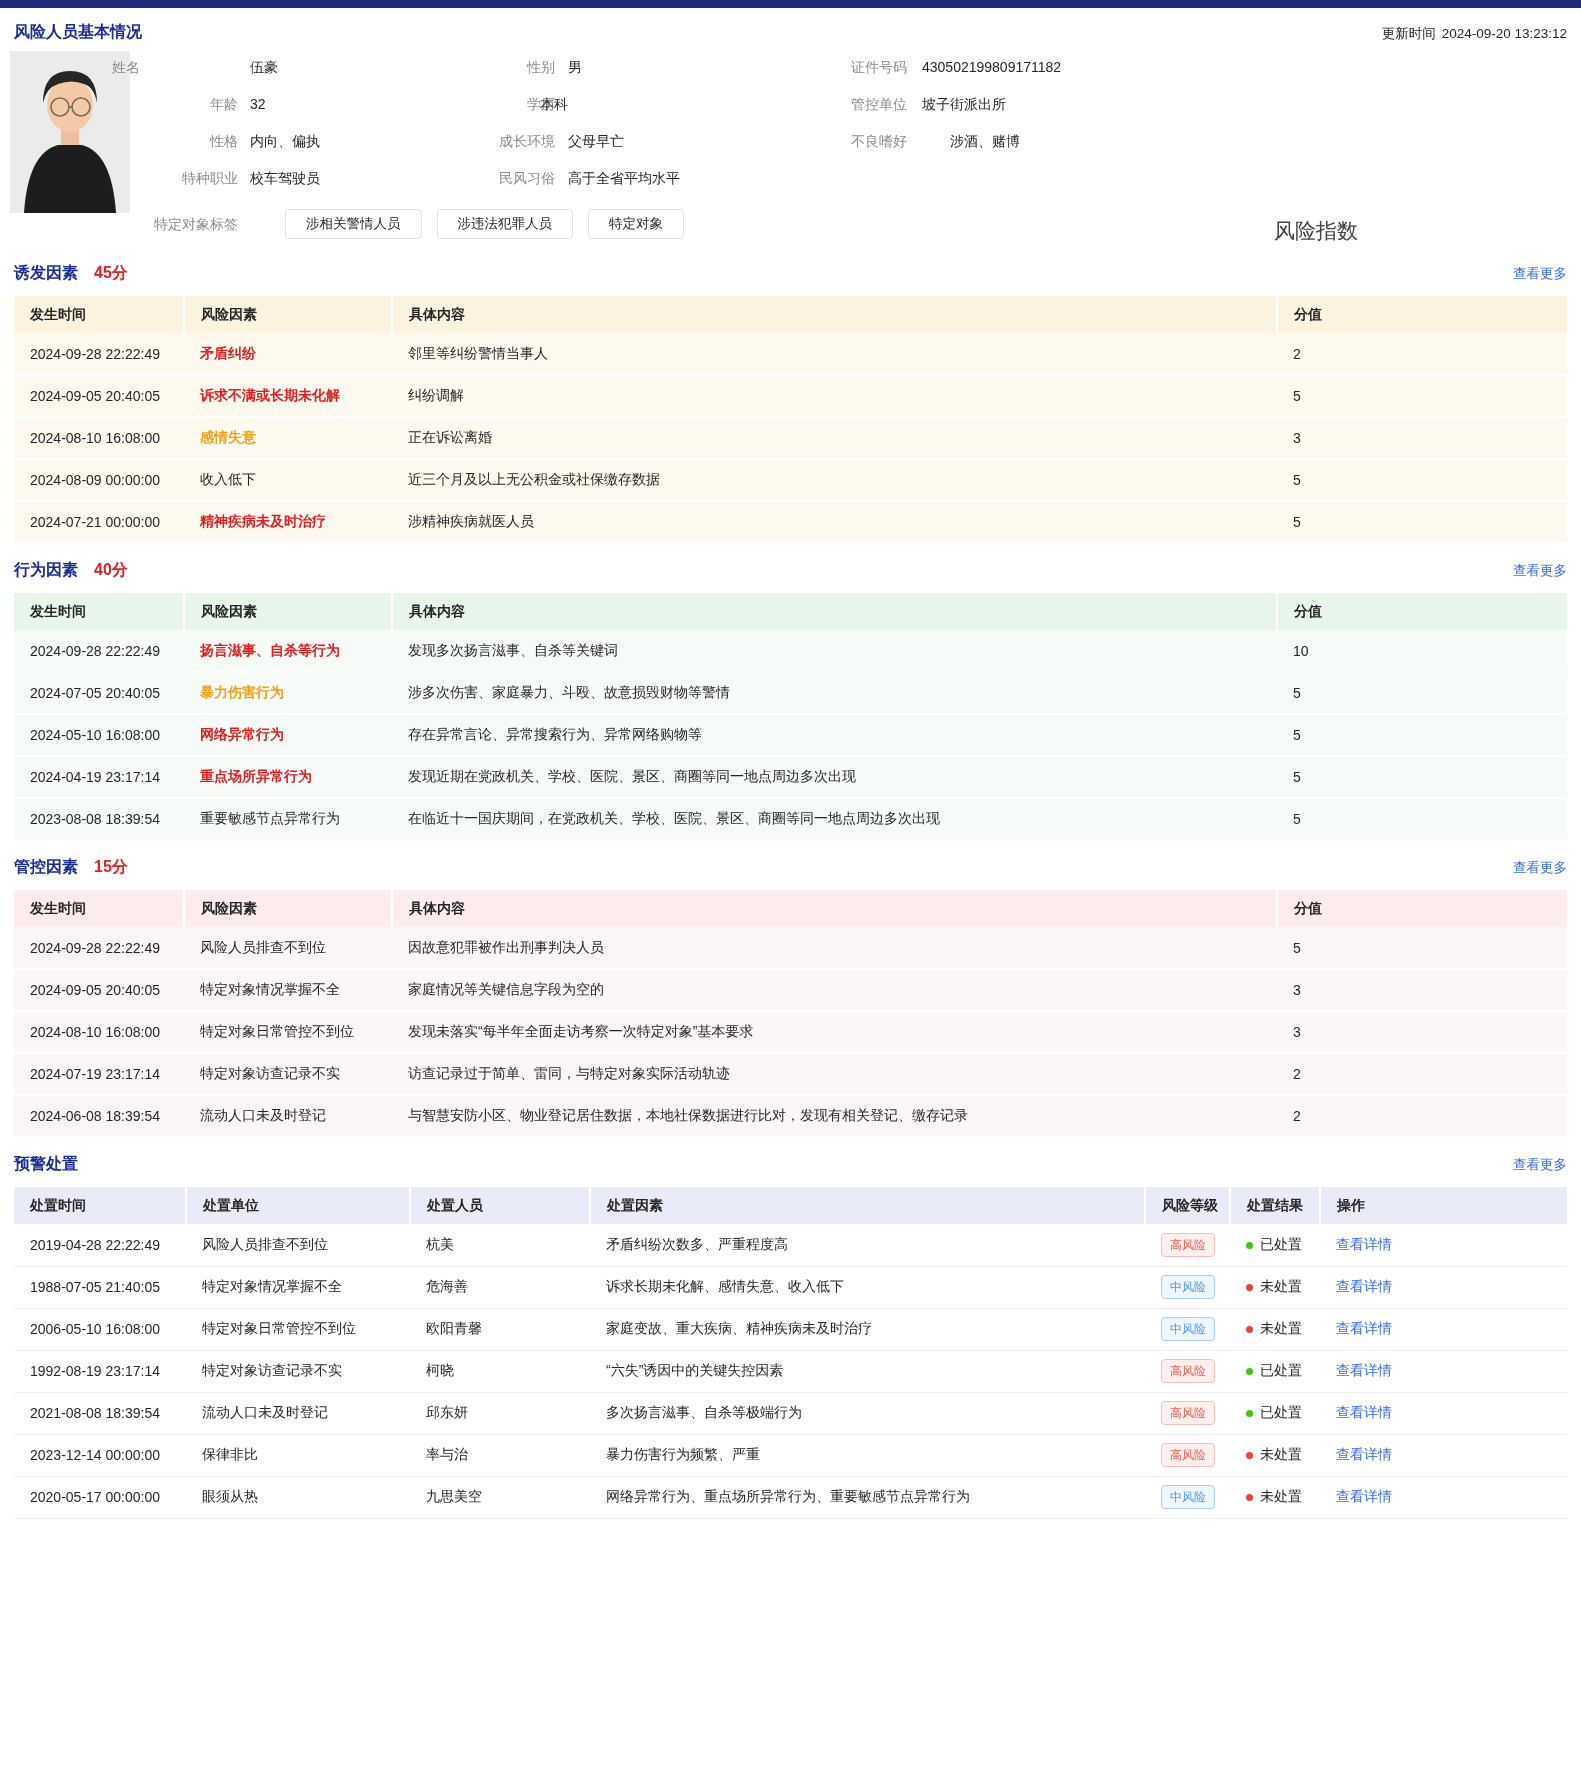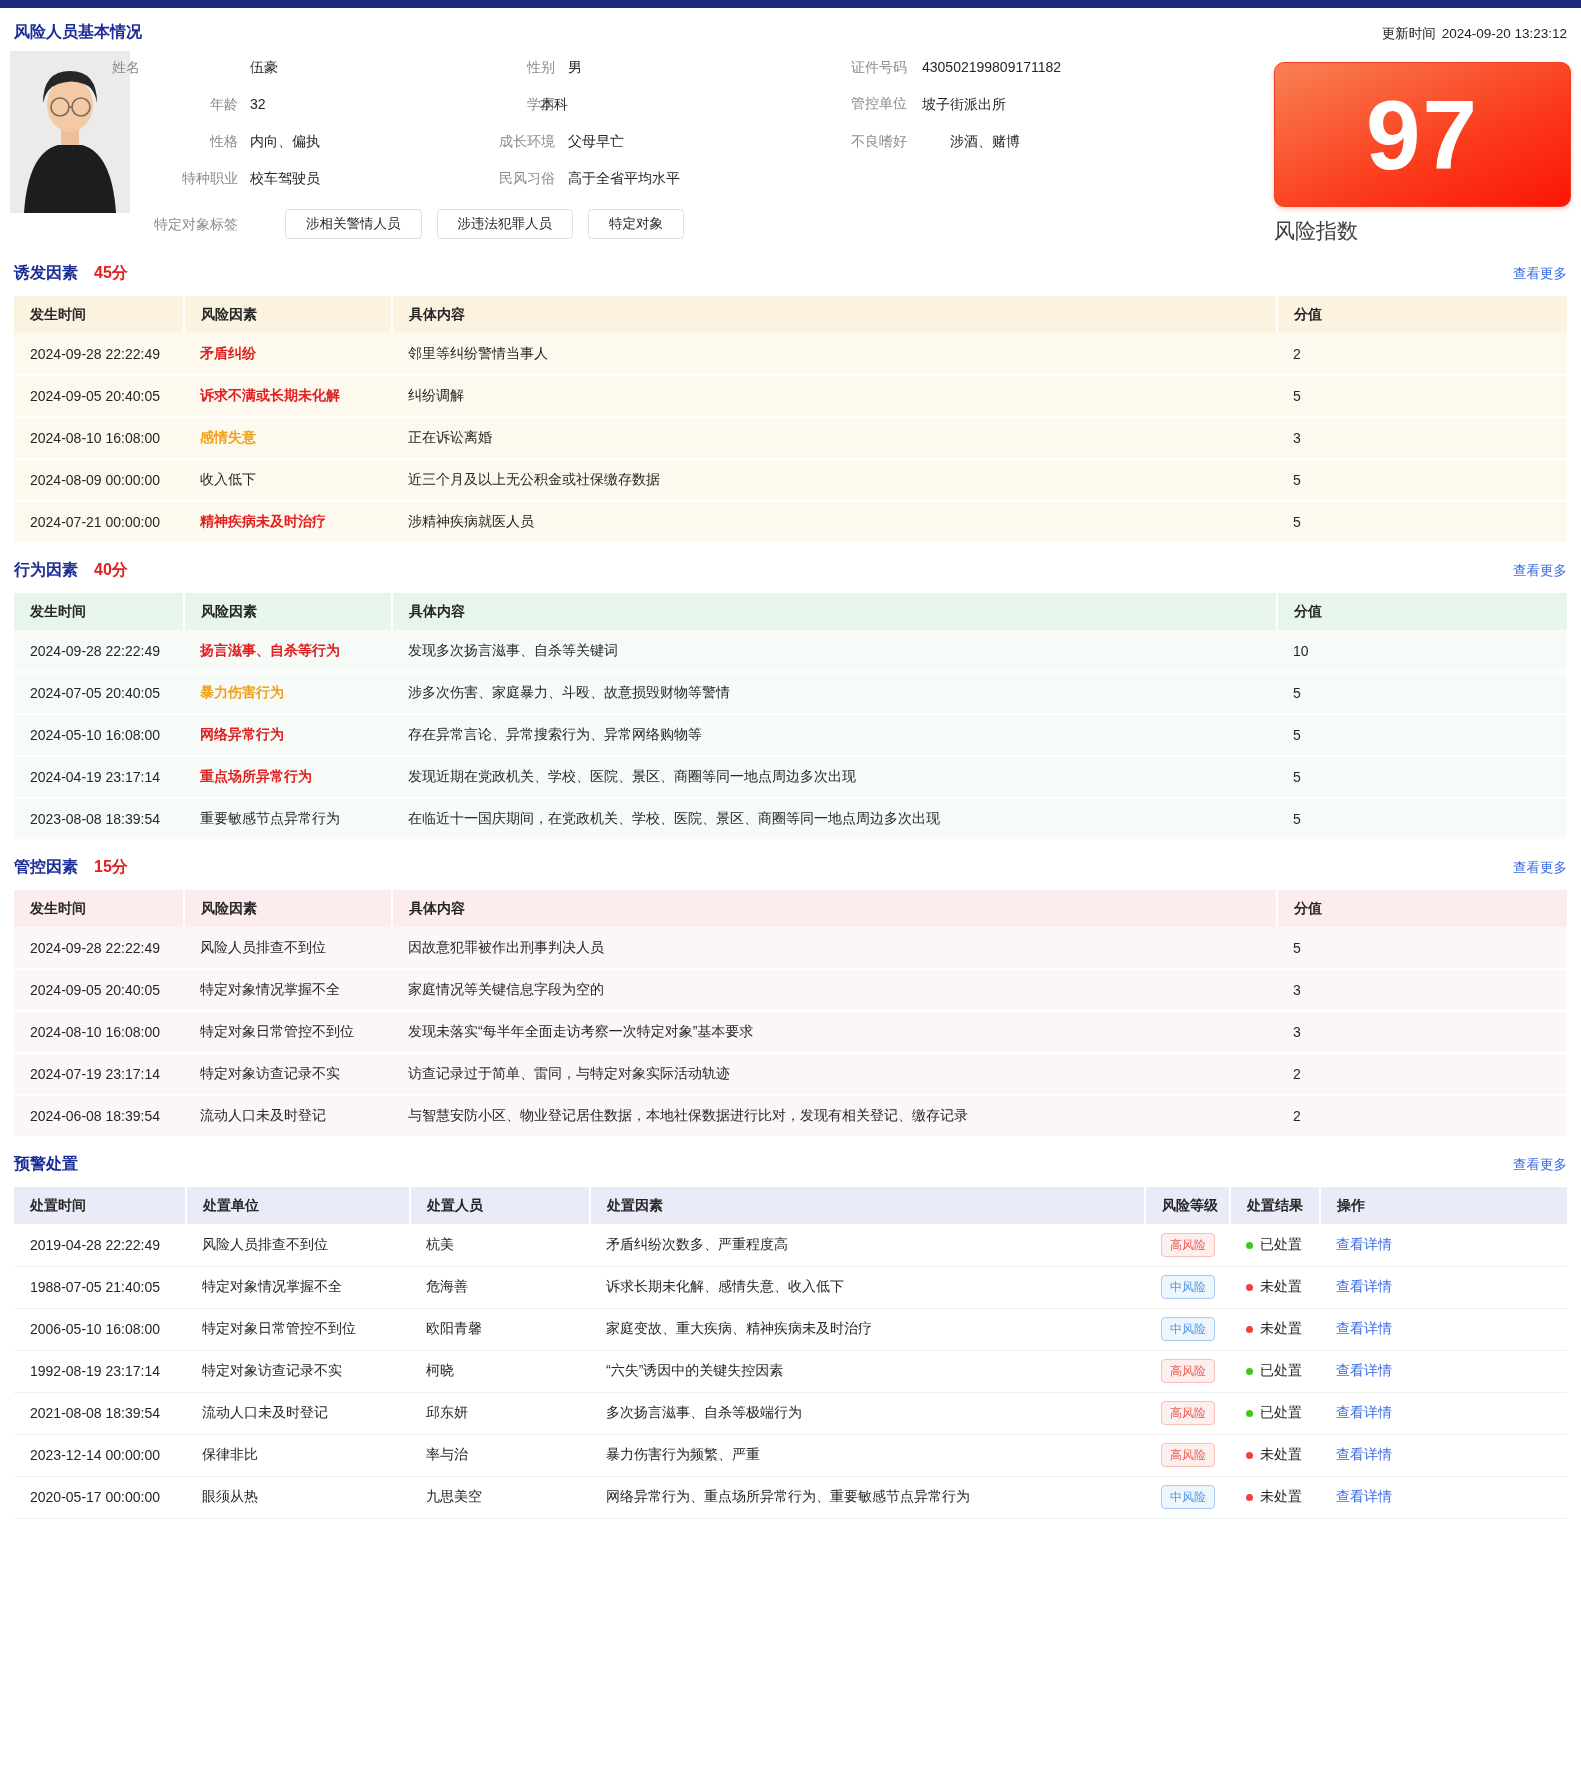--- a/index.html
+++ b/index.html
@@ -101,37 +101,34 @@
   </div>
       <div class="pf">
     <span class="pf-label" style="left: 330px; width: 225px; top: 119px;">民风习俗</span>
     <span class="pf-value" style="left: 568px; top: 119px;">高于全省平均水平</span>
   </div>
       <div class="pf">
     <span class="pf-label" style="left: 700px; width: 207px; top: 8px;">证件号码</span>
     <span class="pf-value" style="left: 922px; top: 8px;">430502199809171182</span>
   </div>
       <div class="pf">
-    <span class="pf-label" style="left: 700px; width: 207px; top: 45px; font-family: Liberation Mono, monospace;">管控单位</span>
+    <span class="pf-label" style="left: 700px; width: 207px; top: 45px;">管控单位</span>
     <span class="pf-value" style="left: 922px; top: 45px;">坡子街派出所</span>
   </div>
       <div class="pf">
     <span class="pf-label" style="left: 700px; width: 207px; top: 82px;">不良嗜好</span>
     <span class="pf-value" style="left: 922px; top: 82px; margin-left: 28px;">涉酒、赌博</span>
   </div>
     </div>
   <div class="tags-label">特定对象标签</div>
   <div class="tags-wrap">
       <span class="pill">涉相关警情人员</span>
       <span class="pill">涉违法犯罪人员</span>
       <span class="pill">特定对象</span>
     </div>
-  <div class="risk-box">
-    <span class="risk-score">97</span>
-  </div>
   <div class="risk-caption">风险指数</div>
 </div>
 
 <div id="factor-sections">
     <div>
     <div class="section-head">
       <span class="sec-title">诱发因素</span>
       <span class="sec-score">45分</span>
       <a class="sec-more">查看更多</a>
     </div>

